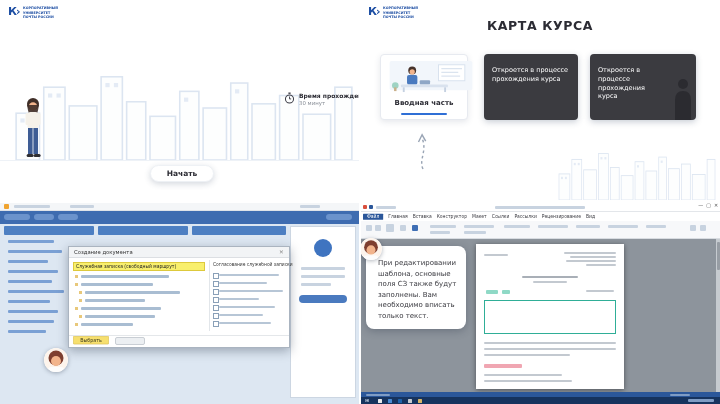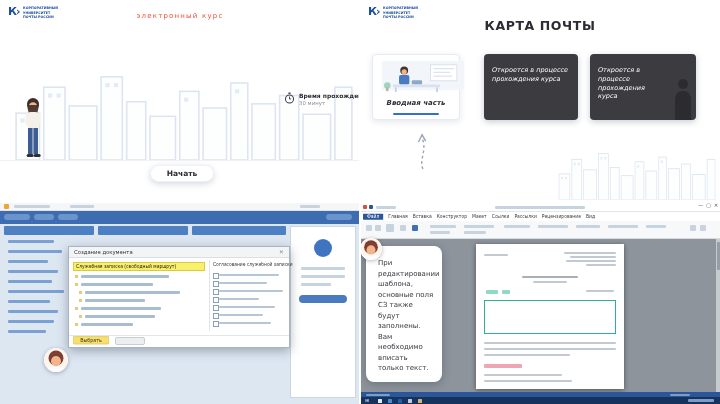--- a/index.html
+++ b/index.html
@@ -30,21 +30,21 @@
   .slide-title{position:absolute;top:21px;left:0;right:0;text-align:center;font-size:13px;font-weight:bold;color:#2c2c34;letter-spacing:.6px;}
   .skyline{position:absolute;}
   .baseline{position:absolute;left:0;right:0;top:160px;height:1px;background:#eef2f7;}
   .duration{position:absolute;left:284px;top:92px;display:flex;gap:4px;align-items:flex-start;}
   .duration .dl{font-size:6px;font-weight:bold;color:#2c2c34;white-space:nowrap;}
   .duration .dv{font-size:6px;color:#8a8f98;margin-top:1px;transform:scale(.9);transform-origin:0 0;}
   .start-btn{position:absolute;left:150px;top:165px;width:64px;height:17px;background:#fff;border:1px solid #eef1f5;border-radius:9px;box-shadow:0 2px 6px rgba(40,60,90,.2);font-size:7.5px;font-weight:bold;color:#2c2c34;font-family:inherit;cursor:pointer;}
 
   
   .map-title{position:absolute;top:18px;left:0;right:0;text-align:center;font-size:12.5px;font-weight:bold;color:#2c2c34;letter-spacing:.6px;}
-  .card{position:absolute;top:54px;height:66px;border-radius:4px;font-style:italic;}
+  .card{position:absolute;top:54px;height:66px;border-radius:4px;}
   .card.light{background:#fff;border:1px solid #e7eaf0;box-shadow:0 2px 6px rgba(40,60,90,.12);}
   .card.dark{background:#3b3b40;color:#fff;box-shadow:0 2px 6px rgba(40,60,90,.25);}
   .card .card-label{position:absolute;left:0;right:0;top:44px;text-align:center;font-size:7px;font-weight:bold;color:#2c2c34;}
   .card .active-bar{position:absolute;left:20px;right:20px;bottom:4px;height:2px;background:#2f6fd6;border-radius:1px;}
   .card .locked-text{position:absolute;left:8px;right:8px;top:12px;font-size:6.5px;line-height:1.35;}
   .sil{position:absolute;right:2px;bottom:0;opacity:.75;}
 
   
   .q3bar1{position:absolute;left:0;top:0;right:0;height:9px;background:#f4f6f8;border-bottom:1px solid #dfe3e8;}
   .q3bar2{position:absolute;left:0;top:9px;right:0;height:13px;background:#3e6cb0;}
@@ -77,21 +77,21 @@
   .ribbon{position:absolute;left:0;top:19px;right:0;height:18px;background:#f7f8fa;border-bottom:1px solid #d8dce1;}
   .docarea{position:absolute;left:0;top:37px;right:0;height:153px;background:#8d949c;}
   .page{position:absolute;left:116px;top:5px;width:148px;height:145px;background:#fff;box-shadow:0 1px 5px rgba(0,0,0,.45);}
   .tealbox{position:absolute;left:8px;right:8px;top:56px;height:34px;border:1px solid #2fae97;}
   .wscroll{position:absolute;right:0;top:0;width:4px;height:153px;background:#c6cbd0;}
   .wscroll .thumb{position:absolute;left:.5px;top:3px;width:3px;height:28px;background:#979da4;border-radius:1px;}
   .wstatus{position:absolute;left:0;right:0;top:190px;height:5px;background:#2b579a;}
   .wtaskbar{position:absolute;left:0;right:0;top:195px;height:7px;background:#16335e;display:flex;align-items:center;gap:6px;padding:0 5px;}
   .wtaskbar .start{font-size:8px;color:#dbe6f4;transform:scale(.6);transform-origin:0 50%;line-height:1;}
   .tb-ico{width:4px;height:4px;border-radius:.5px;}
-  .word-caption{left:6px;top:44px;width:76px;padding:12px 8px 8px 12px;font-size:7px;line-height:1.5;text-align:left;}
+  .word-caption{left:6px;top:44px;width:100px;padding:12px 8px 8px 12px;font-size:7px;line-height:1.5;text-align:left;}
 </style>
 </head>
 <body>
 
 <svg width="0" height="0" style="position:absolute">
   <defs>
     <g id="sky">
       <g fill="#fdfefe" stroke="#dce5f1" stroke-width="1.5">
         <rect x="2" y="55" width="22" height="45"></rect>
           <rect x="28" y="30" width="20" height="70"></rect>
@@ -125,21 +125,20 @@
 
   <div id="q1" class="q">
     <div class="logo">
       <span class="mark">К›</span>
       <span class="ltxt">
         <div>КОРПОРАТИВНЫЙ</div>
         <div>УНИВЕРСИТЕТ</div>
         <div>ПОЧТЫ РОССИИ</div>
       </span>
     </div>
-    <div class="kicker">электронный курс</div>
 
     <svg class="skyline" style="left:14px;top:56px;width:340px;height:104px" viewBox="0 0 320 100" preserveAspectRatio="none">
         <use href="#sky"></use>
       </svg>
     <div class="baseline"></div>
 
     <svg class="abs" style="left:18px;top:97px;width:30px;height:66px" viewBox="0 0 30 66">
       <circle cx="15" cy="7" r="6" fill="#3f2e27"></circle>
       <circle cx="15" cy="9.5" r="4.2" fill="#f2b48c"></circle>
       <path d="M9 8 q1 6 2 9 h8 q1-3 2-9 z" fill="#3f2e27" opacity=".9"></path>
@@ -169,23 +168,23 @@
 
   <div id="q2" class="q">
     <div class="logo">
       <span class="mark">К›</span>
       <span class="ltxt">
         <div>КОРПОРАТИВНЫЙ</div>
         <div>УНИВЕРСИТЕТ</div>
         <div>ПОЧТЫ РОССИИ</div>
       </span>
     </div>
-    <div class="map-title">КАРТА ПОЧТЫ</div>
-
-    <div class="card light" style="left:12px;width:88px">
+    <div class="map-title">КАРТА КУРСА</div>
+
+    <div class="card light" style="left:20px;width:88px">
       <svg class="abs" style="left:3px;top:3px;width:94px;height:38px" viewBox="0 0 100 40">
         <rect x="6" y="3" width="88" height="31" rx="2" fill="#f2f6fb"></rect>
         <rect x="58" y="7" width="28" height="17" fill="#fff" stroke="#d7e1ee"></rect>
         <path d="M61 11 h22 M61 15 h18 M61 19 h20" stroke="#dbe4ef" stroke-width="1.4"></path>
         <circle cx="30" cy="13" r="4.2" fill="#47332b"></circle>
         <circle cx="30" cy="14.5" r="2.8" fill="#f2b48c"></circle>
         <rect x="24.5" y="18" width="11" height="10" rx="2" fill="#4a7abf"></rect>
         <rect x="38" y="23.5" width="11" height="4.5" rx="1" fill="#8fa7c6"></rect>
         <rect x="18" y="28" width="50" height="3" rx="1" fill="#d9e2ee"></rect>
         <rect x="20" y="31" width="2" height="5" fill="#c5d1e1"></rect>

